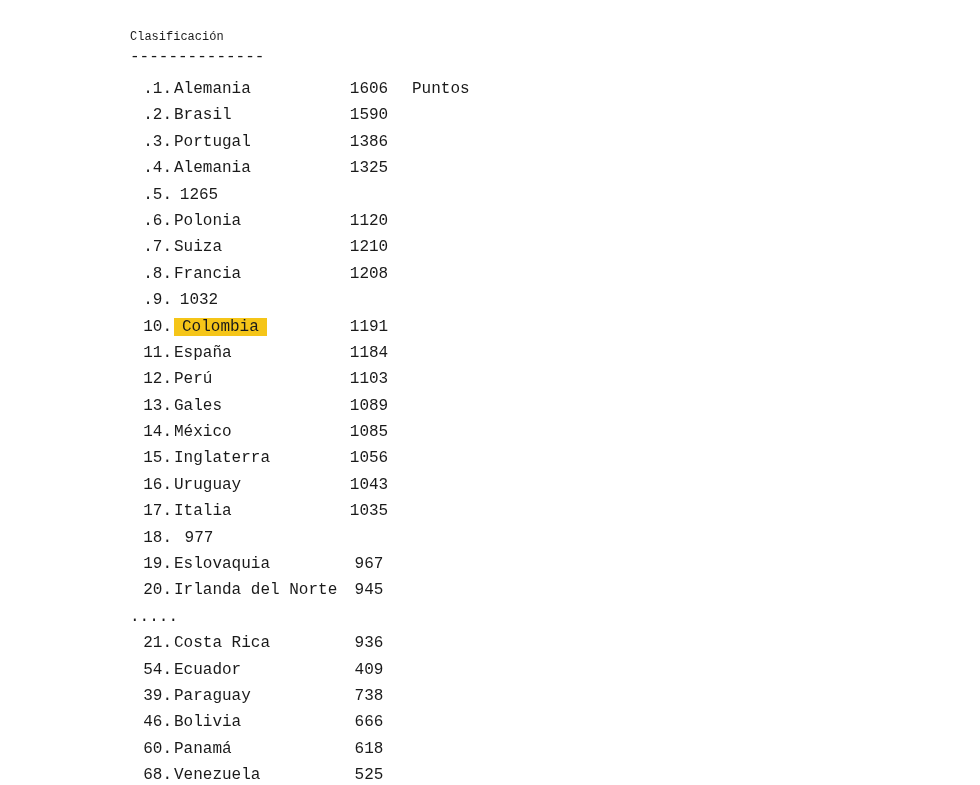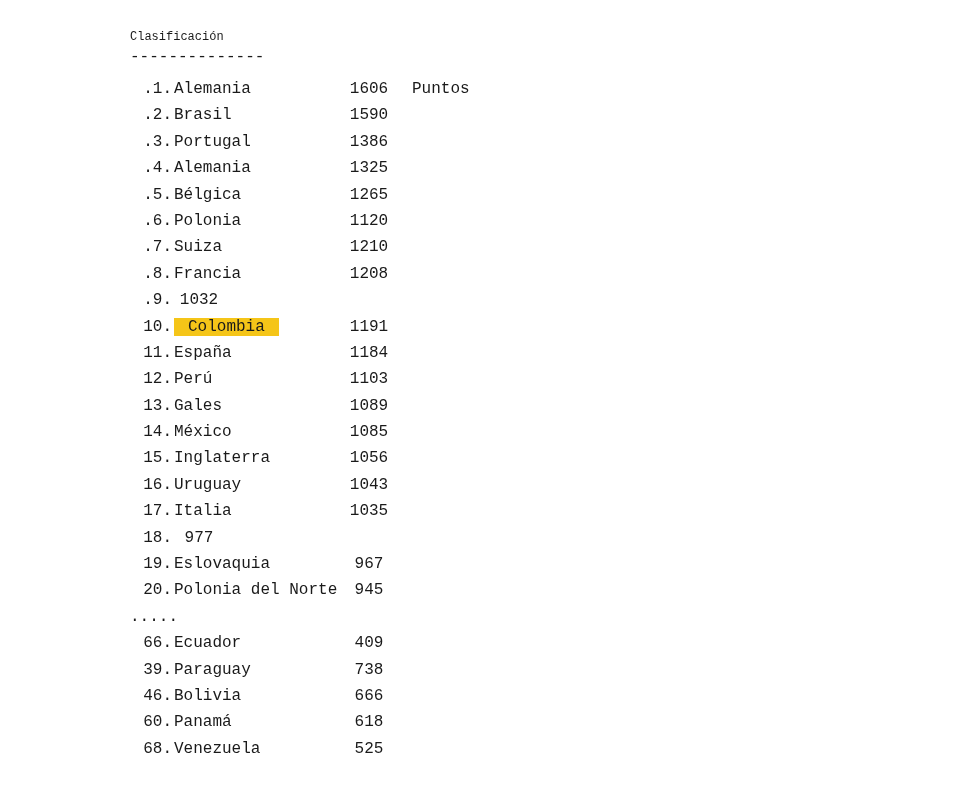--- a/index.html
+++ b/index.html
@@ -55,21 +55,21 @@
       min-width: 50px;
       text-align: center;
     }
 
     .label-puntos {
       margin-left: 18px;
     }
 
     .highlight {
       background-color: #f5c518;
-      padding: 0 14px;
+      padding: 0 8px;
     }
 
     .dots-row {
       line-height: 1.65;
     }
   </style>
 </head>
 <body>
 
 <div class="classification-container">
@@ -93,21 +93,20 @@
         <span class="country">Portugal</span>
         <span class="points">1386</span>
       </div>
       <div class="ranking-row">
         <span class="rank">.4.</span> 
         <span class="country">Alemania</span>
         <span class="points">1325</span>
       </div>
       <div class="ranking-row">
         <span class="rank">.5.</span> 
-        <span class="country">Bélgica</span>
         <span class="points">1265</span>
       </div>
       <div class="ranking-row">
         <span class="rank">.6.</span> 
         <span class="country">Polonia</span>
         <span class="points">1120</span>
       </div>
       <div class="ranking-row">
         <span class="rank">.7.</span> 
         <span class="country">Suiza</span>
@@ -166,32 +165,37 @@
         <span class="rank">18.</span> 
         <span class="points"> 977</span>
       </div>
       <div class="ranking-row">
         <span class="rank">19.</span> 
         <span class="country">Eslovaquia</span>
         <span class="points"> 967</span>
       </div>
       <div class="ranking-row">
         <span class="rank">20.</span> 
-        <span class="country">Polonia del Norte</span>
+        <span class="country">Irlanda del Norte</span>
         <span class="points">945</span>
       </div>
     </div>
 
   <div class="dots-row">
     <span>.....</span>
   </div>
 
   <div>
-      <div class="ranking-row">
-        <span class="rank">66.</span> 
+  <div class="ranking-row">
+        <span class="rank">21.</span> 
+        <span class="country">Costa Rica</span>
+        <span class="points"> 936</span>
+      </div>
+      <div class="ranking-row">
+        <span class="rank">54.</span> 
         <span class="country">Ecuador</span>
         <span class="points"> 409</span>
       </div>
       <div class="ranking-row">
         <span class="rank">39.</span> 
         <span class="country">Paraguay</span>
         <span class="points"> 738</span>
       </div>
       <div class="ranking-row">
         <span class="rank">46.</span> 

